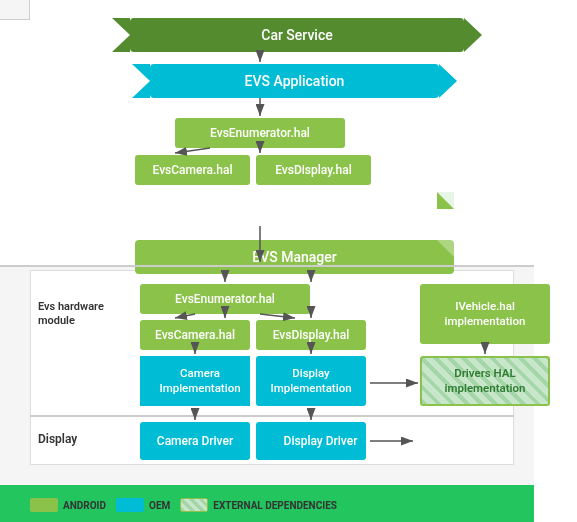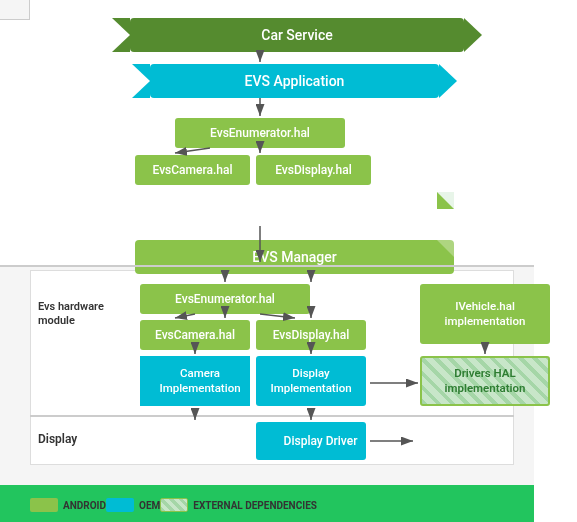--- a/index.html
+++ b/index.html
@@ -422,21 +422,21 @@
 
     
     .legend {
       position: absolute;
       bottom: 6px;
       left: 30px;
       right: 20px;
       height: 22px;
       display: flex;
       align-items: center;
-      gap: 0;
+      gap: 10px;
       font-size: 10px;
       font-weight: 700;
       color: #333;
     }
 
     .legend-item {
       display: flex;
       align-items: center;
       gap: 5px;
     }
@@ -587,20 +587,23 @@
   </div>
 
   <div class="vehicle-hal-impl">
     <span>Drivers HAL implementation</span>
   </div>
 
   <div class="kernel-label">
     <span>Display</span>
   </div>
 
+  <div class="camera-driver">
+    <span>Camera Driver</span>
+  </div>
 
   <div class="display-driver">
     <span>Display Driver</span>
   </div>
 
 
   <svg class="arrows-svg">
     <defs>
       <marker id="arrowhead" markerWidth="8" markerHeight="6" refX="8" refY="3" orient="auto">
         <polygon points="0 0, 8 3, 0 6" fill="#555"></polygon>

